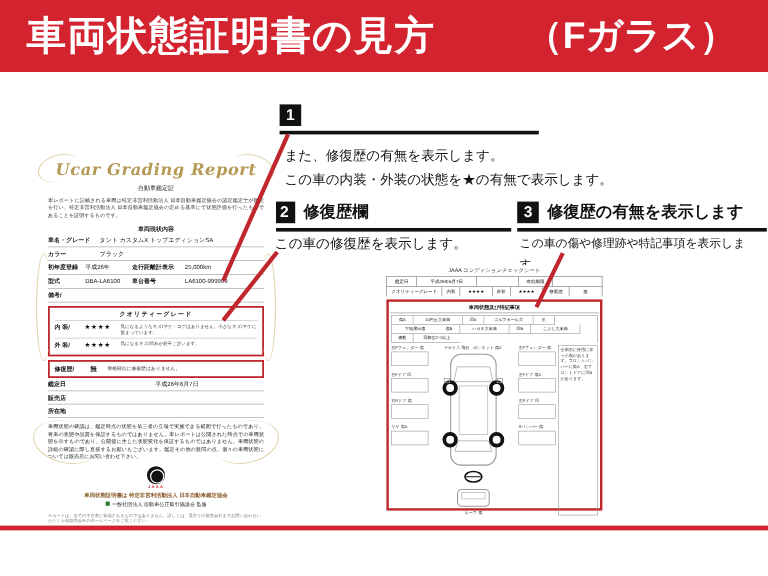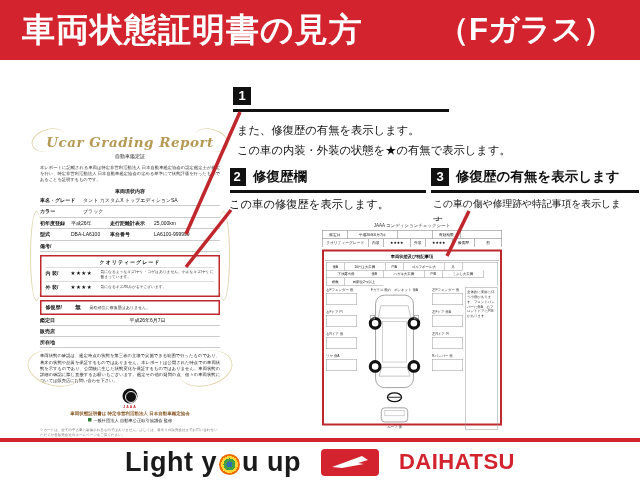--- a/index.html
+++ b/index.html
@@ -322,27 +322,14 @@
     </div>
   </div>
 
   <svg class="overlay" width="640" height="480">
     <line x1="186" y1="234" x2="240" y2="112" stroke="#c0272d" stroke-width="3.5"></line>
     <line x1="186" y1="267" x2="231" y2="210" stroke="#c0272d" stroke-width="3.5"></line>
     <line x1="447" y1="256" x2="469" y2="211" stroke="#c0272d" stroke-width="3.5"></line>
   </svg>
 
   <div class="redbar"></div>
-  <div class="footer">
-    <div class="slogan">
-      <span>Light y</span>
-        <span class="target"></span>
-        <span>u up</span>
-    </div>
-    <div class="dmark">
-      <svg width="44" height="20" viewBox="0 0 44 20">
-        <path d="M4 15 L34 4 L40 8 L30 11 L36 12 L14 16 Z" fill="#fff"></path>
-      </svg>
-    </div>
-    <div class="dbrand">DAIHATSU</div>
-  </div>
 
 </div>
 
 </body></html>

